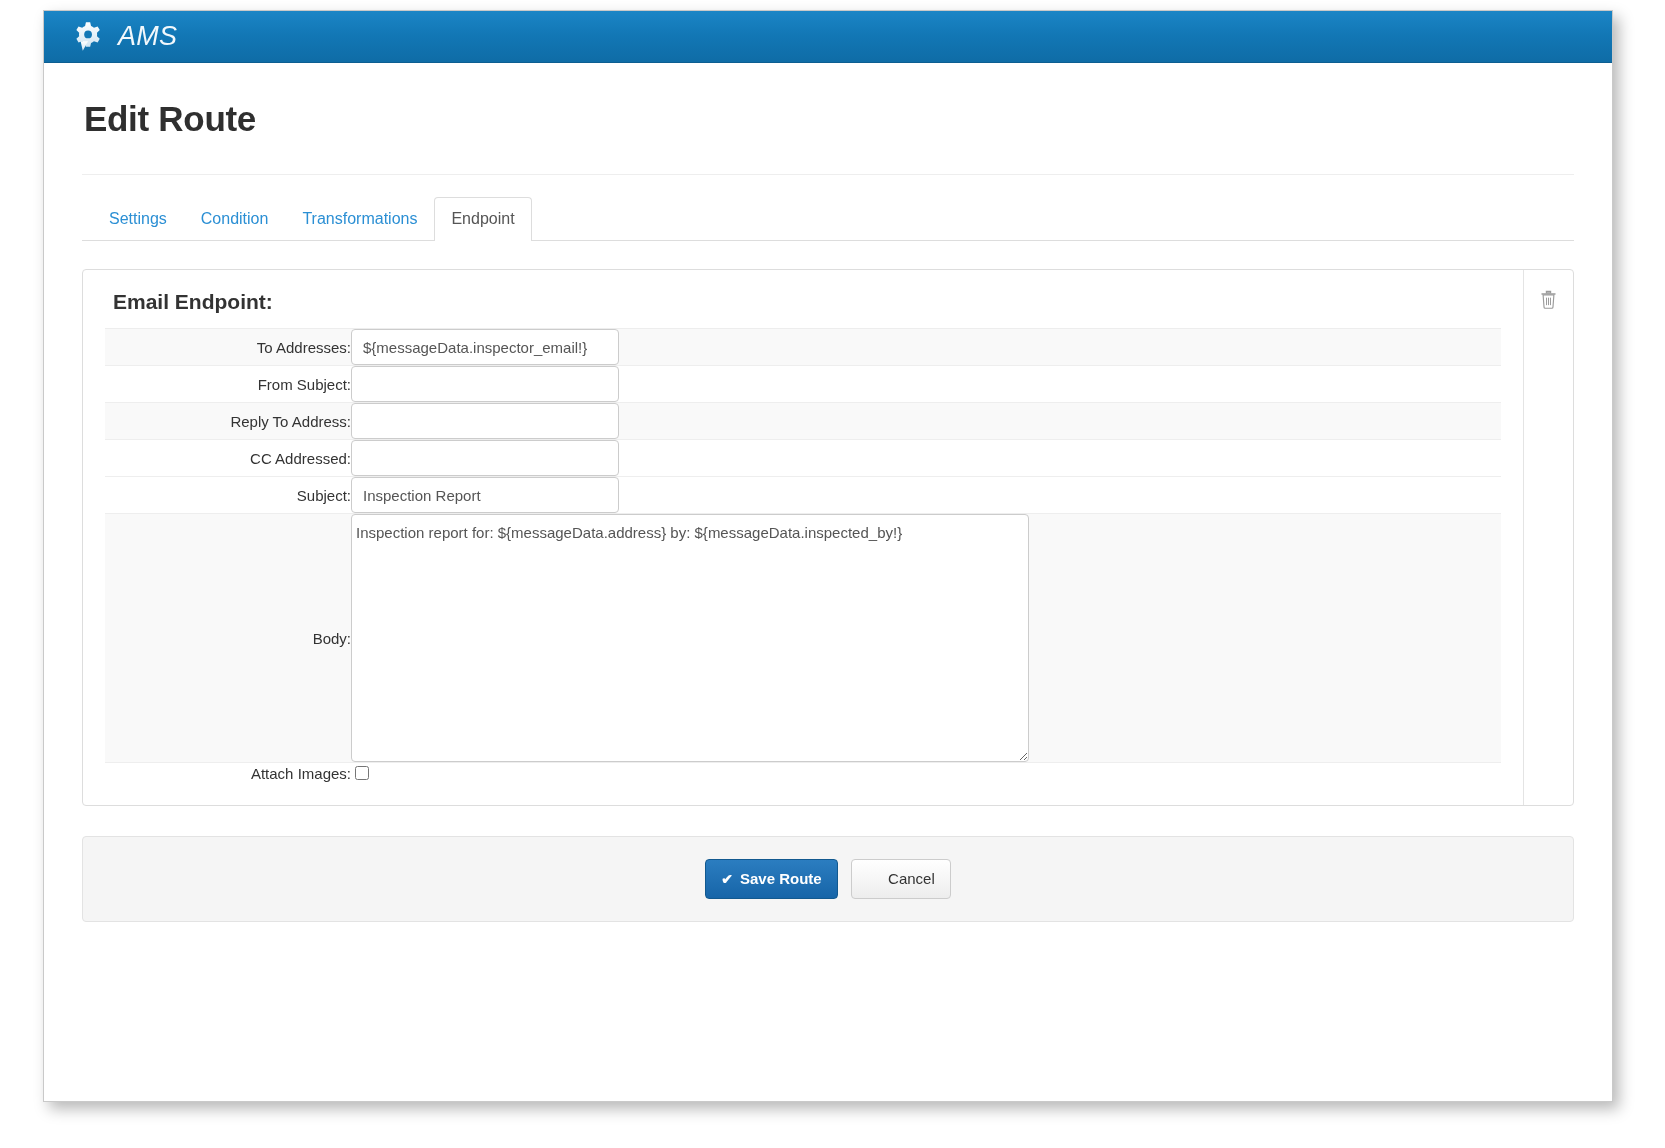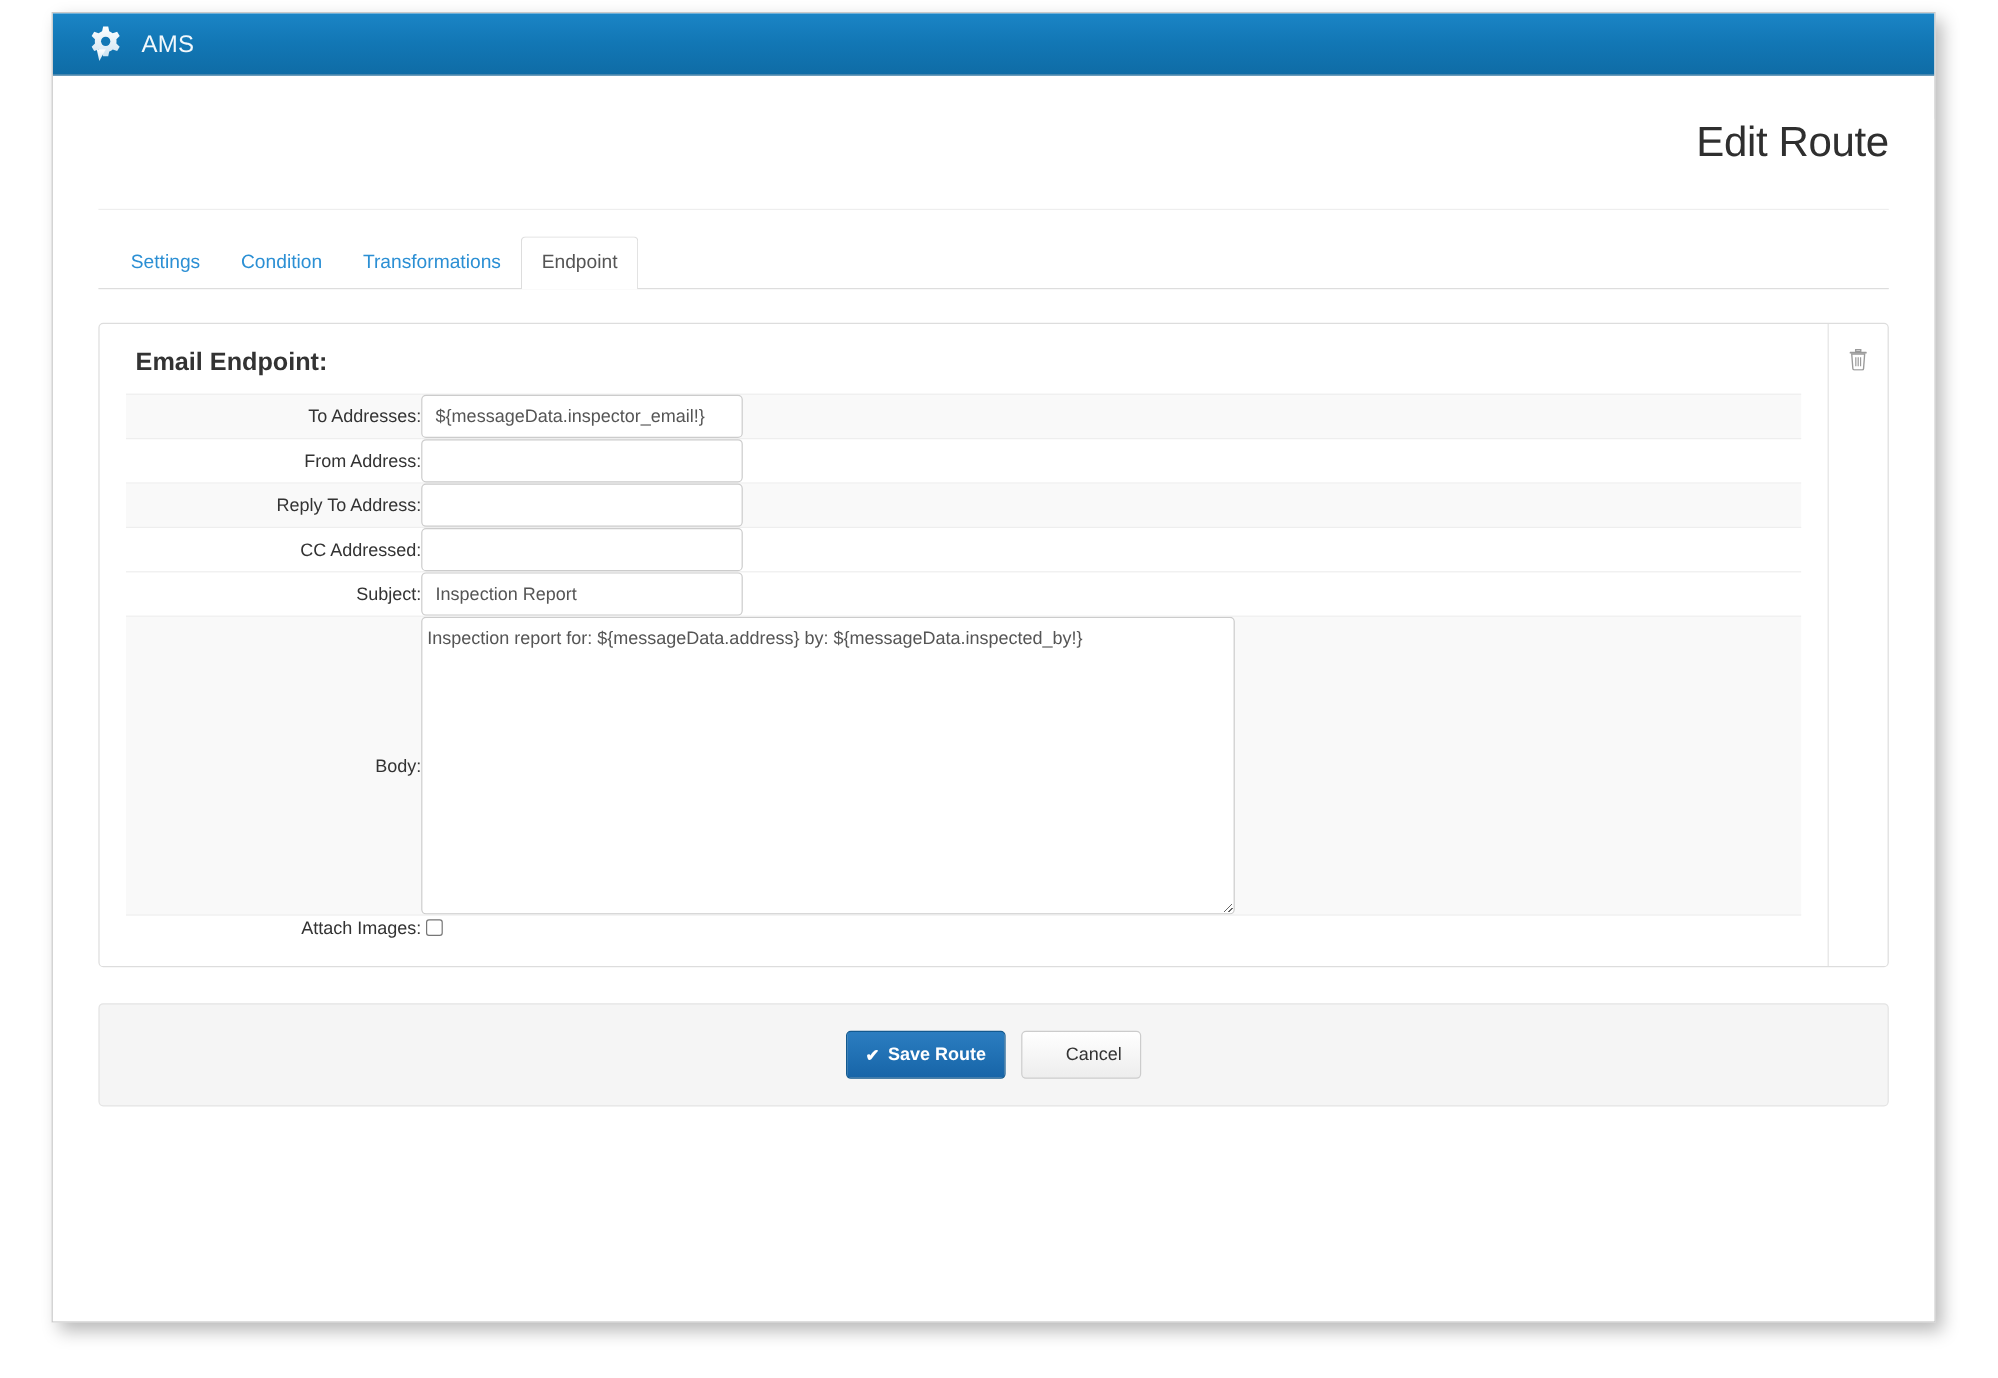--- a/index.html
+++ b/index.html
@@ -24,28 +24,28 @@
   #navbar {
     height:52px;
     background: linear-gradient(to bottom, #1b85c6 0%, #1277b5 48%, #0f6ca6 100%);
     border-bottom:1px solid #0d5e91;
     display:flex; align-items:center;
     padding-left:26px;
   }
   #brand { display:flex; align-items:center; gap:14px; text-decoration:none; }
   #gear-icon { width:34px; height:34px; display:block; }
   #brand-text {
-    color:#f2f8fc; font-size:20px; font-weight:400;
-    letter-spacing:.2px; line-height:1;
+    color:#f2f8fc; font-size:27px; font-weight:400;
+    letter-spacing:.2px; line-height:1;font-style:italic;
   }
   
   #page { padding:0 38px; background:#fff; height:calc(100% - 52px); }
   #page-title {
-    font-size:35px; font-weight:normal; color:#2f2f2f;
-    margin:36px 0 0 2px; letter-spacing:-.3px;text-align:right;
+    font-size:35px; font-weight:bold; color:#2f2f2f;
+    margin:36px 0 0 2px; letter-spacing:-.3px;
   }
   #title-rule { border-top:1px solid #eeeeee; margin-top:35px; }
   
   #tabs {
     display:flex; align-items:flex-end;
     border-bottom:1px solid #dddddd;
     margin-top:22px; padding-left:10px;
   }
   .tab {
     font-size:16px; padding:10px 16px 11px;
@@ -182,21 +182,21 @@
 
         <table id="form-table">
           <tbody>
             <tr class="striped">
               <td class="lbl">To Addresses:</td>
               <td class="fld">
                 <input class="txt" type="text" value="${messageData.inspector_email!}" style="">
               </td>
             </tr>
             <tr>
-              <td class="lbl">From Address:</td>
+              <td class="lbl">From Subject:</td>
               <td class="fld">
                 <input class="txt" type="text" value="" style="">
               </td>
             </tr>
             <tr class="striped">
               <td class="lbl">Reply To Address:</td>
               <td class="fld">
                 <input class="txt" type="text" value="" style="">
               </td>
             </tr>

